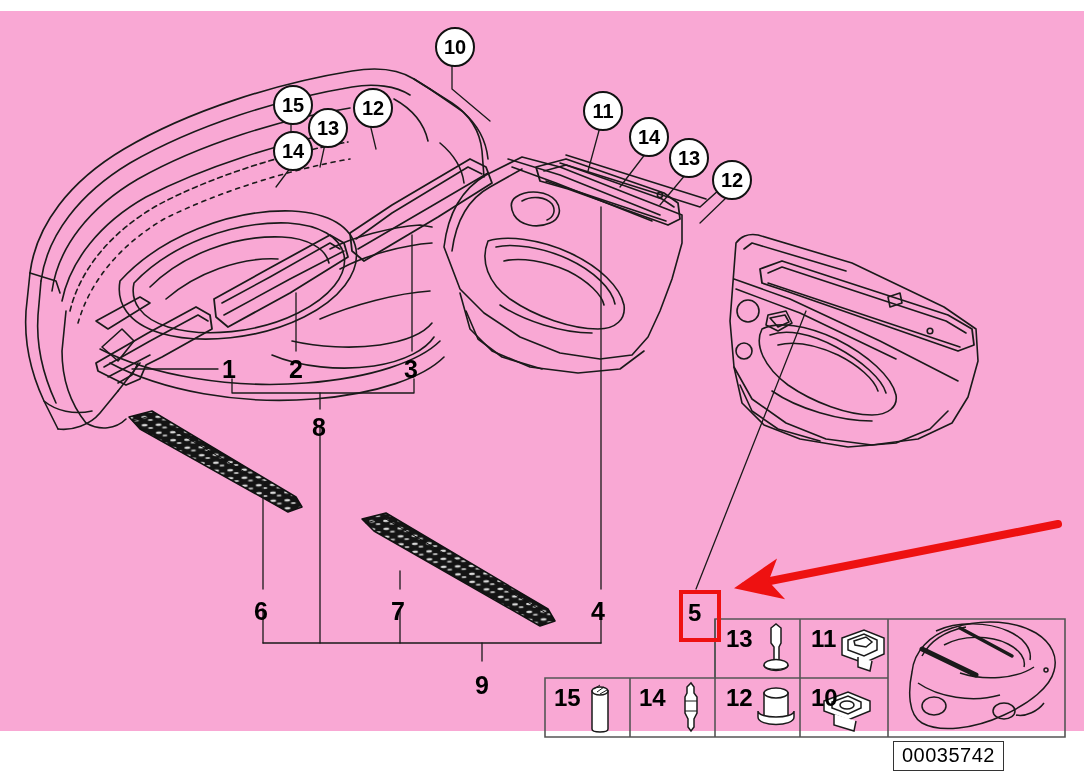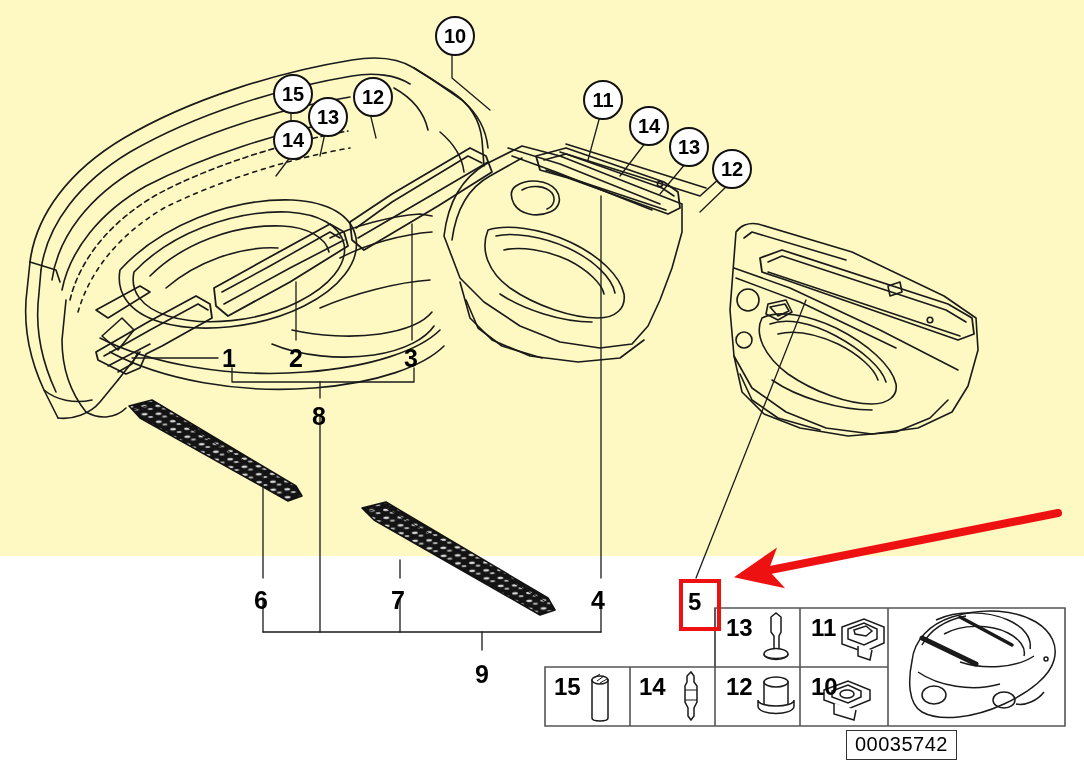--- a/index.html
+++ b/index.html
@@ -1,17 +1,17 @@
 <!DOCTYPE html>
 <html><head>
 <meta charset="utf-8">
 <style>
   html,body{margin:0;padding:0;background:#ffffff;}
   body{width:1084px;height:774px;overflow:hidden;font-family:"Liberation Sans",sans-serif;}
-  #stage{position:relative;width:1084px;height:556px;background:#fef9c3;}
+  #stage{position:relative;width:1084px;height:720px;background:#f9a8d4;margin-top:11px;}
   #stage svg{position:absolute;left:0;top:0;}
   .lbl{position:absolute;font-family:"Liberation Sans",sans-serif;font-weight:bold;color:#000;
        font-size:25px;line-height:1;white-space:nowrap;}
   .bub{position:absolute;width:36px;height:36px;border:2.5px solid #111;border-radius:50%;
        background:#fff;color:#000;font-weight:bold;font-size:20px;
        display:flex;align-items:center;justify-content:center;font-family:"Liberation Sans",sans-serif;}
   .cellnum{position:absolute;font-weight:bold;font-size:24px;color:#000;font-family:"Liberation Sans",sans-serif;}
   .redbox{position:absolute;border:4px solid #ee1111;background:transparent;}
   .redlbl{position:absolute;font-weight:bold;font-size:24px;color:#000;font-family:"Liberation Sans",sans-serif;}
   .pnum{position:absolute;border:1.5px solid #333;background:#fff;
@@ -321,15 +321,15 @@
   <div class="redbox" style="left:679px;top:579px;width:34px;height:44px;"></div>
   <div class="redlbl" style="left:688px;top:588px;">5</div>
 
   <div class="cellnum" style="left:726px;top:614px;">13</div>
   <div class="cellnum" style="left:811px;top:614px;">11</div>
   <div class="cellnum" style="left:554px;top:673px;">15</div>
   <div class="cellnum" style="left:639px;top:673px;">14</div>
   <div class="cellnum" style="left:726px;top:673px;">12</div>
   <div class="cellnum" style="left:811px;top:673px;">10</div>
 
-  <div class="pnum" style="left:846px;top:730px;">00035742</div>
+  <div class="pnum" style="left:893px;top:730px;">00035742</div>
 
 </div>
 
 </body></html>

